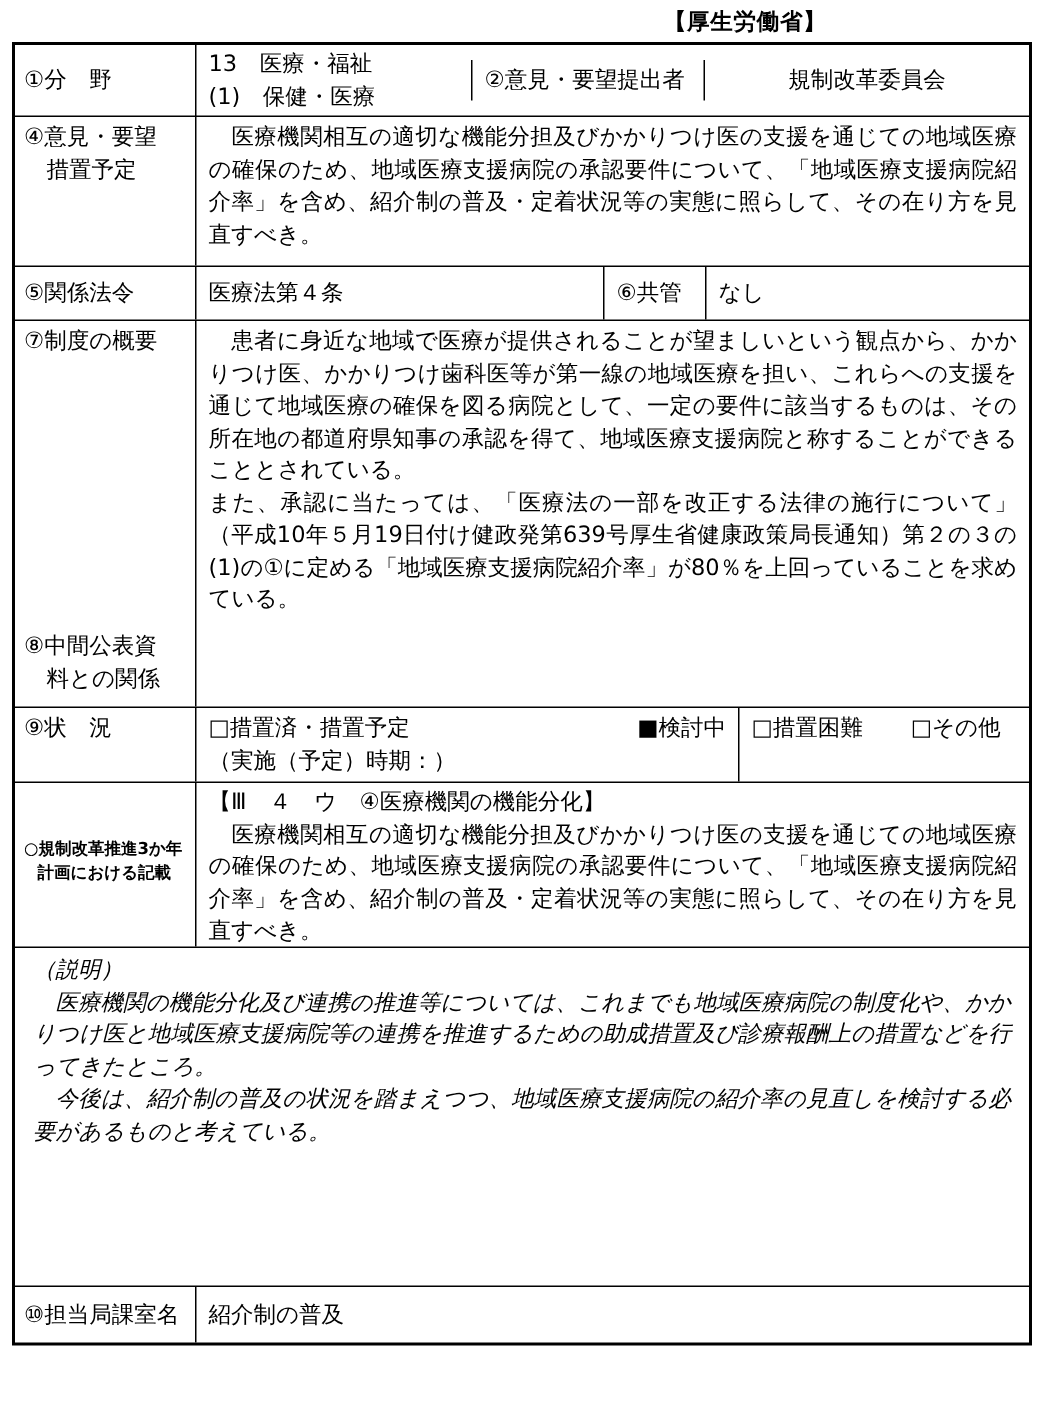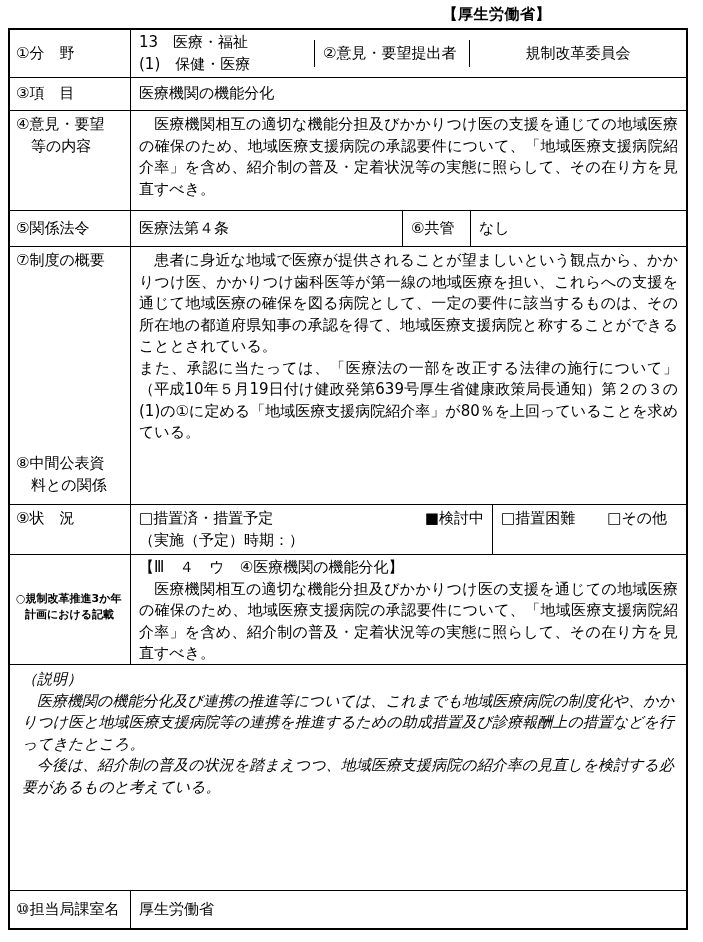--- a/index.html
+++ b/index.html
@@ -75,29 +75,25 @@
     <div class="row r-field">
       <div class="cell label-col v-center">①分　野</div>
       <div class="cell w-184 v-center">
         <div>13　医療・福祉</div>
         <div>(1)　保健・医療</div>
       </div>
       <div class="cell w-155 v-center">②意見・要望提出者</div>
       <div class="cell flex1 v-center h-center">規制改革委員会</div>
     </div>
 
-    <div class="row r-item">
-      <div class="cell label-col v-center">③項　目</div>
-      <div class="cell flex1 v-center">医療機関の機能分化</div>
-    </div>
 
     <div class="row r-opinion">
       <div class="cell label-col">
         <div>④意見・要望</div>
-        <div class="indent1">等の内容</div>
+        <div class="indent1">措置予定</div>
       </div>
       <div class="cell flex1">
         <div class="para">　医療機関相互の適切な機能分担及びかかりつけ医の支援を通じての地域医療の確保のため、地域医療支援病院の承認要件について、「地域医療支援病院紹介率」を含め、紹介制の普及・定着状況等の実態に照らして、その在り方を見直すべき。</div>
       </div>
     </div>
 
     <div class="row r-law">
       <div class="cell label-col v-center">⑤関係法令</div>
       <div class="cell w-272 v-center">医療法第４条</div>
       <div class="cell w-68 v-center">⑥共管</div>
@@ -147,17 +143,17 @@
     <div class="row r-explain">
       <div class="cell flex1 explain-cell">
         <div>（説明）</div>
         <div class="para">　医療機関の機能分化及び連携の推進等については、これまでも地域医療病院の制度化や、かかりつけ医と地域医療支援病院等の連携を推進するための助成措置及び診療報酬上の措置などを行ってきたところ。</div>
         <div class="para">　今後は、紹介制の普及の状況を踏まえつつ、地域医療支援病院の紹介率の見直しを検討する必要があるものと考えている。</div>
       </div>
     </div>
 
     <div class="row r-dept">
       <div class="cell label-col v-center">⑩担当局課室名</div>
-      <div class="cell flex1 v-center">厚生労働省</div>
+      <div class="cell flex1 v-center">紹介制の普及</div>
     </div>
 
   </div>
 </div>
 
 </body></html>

